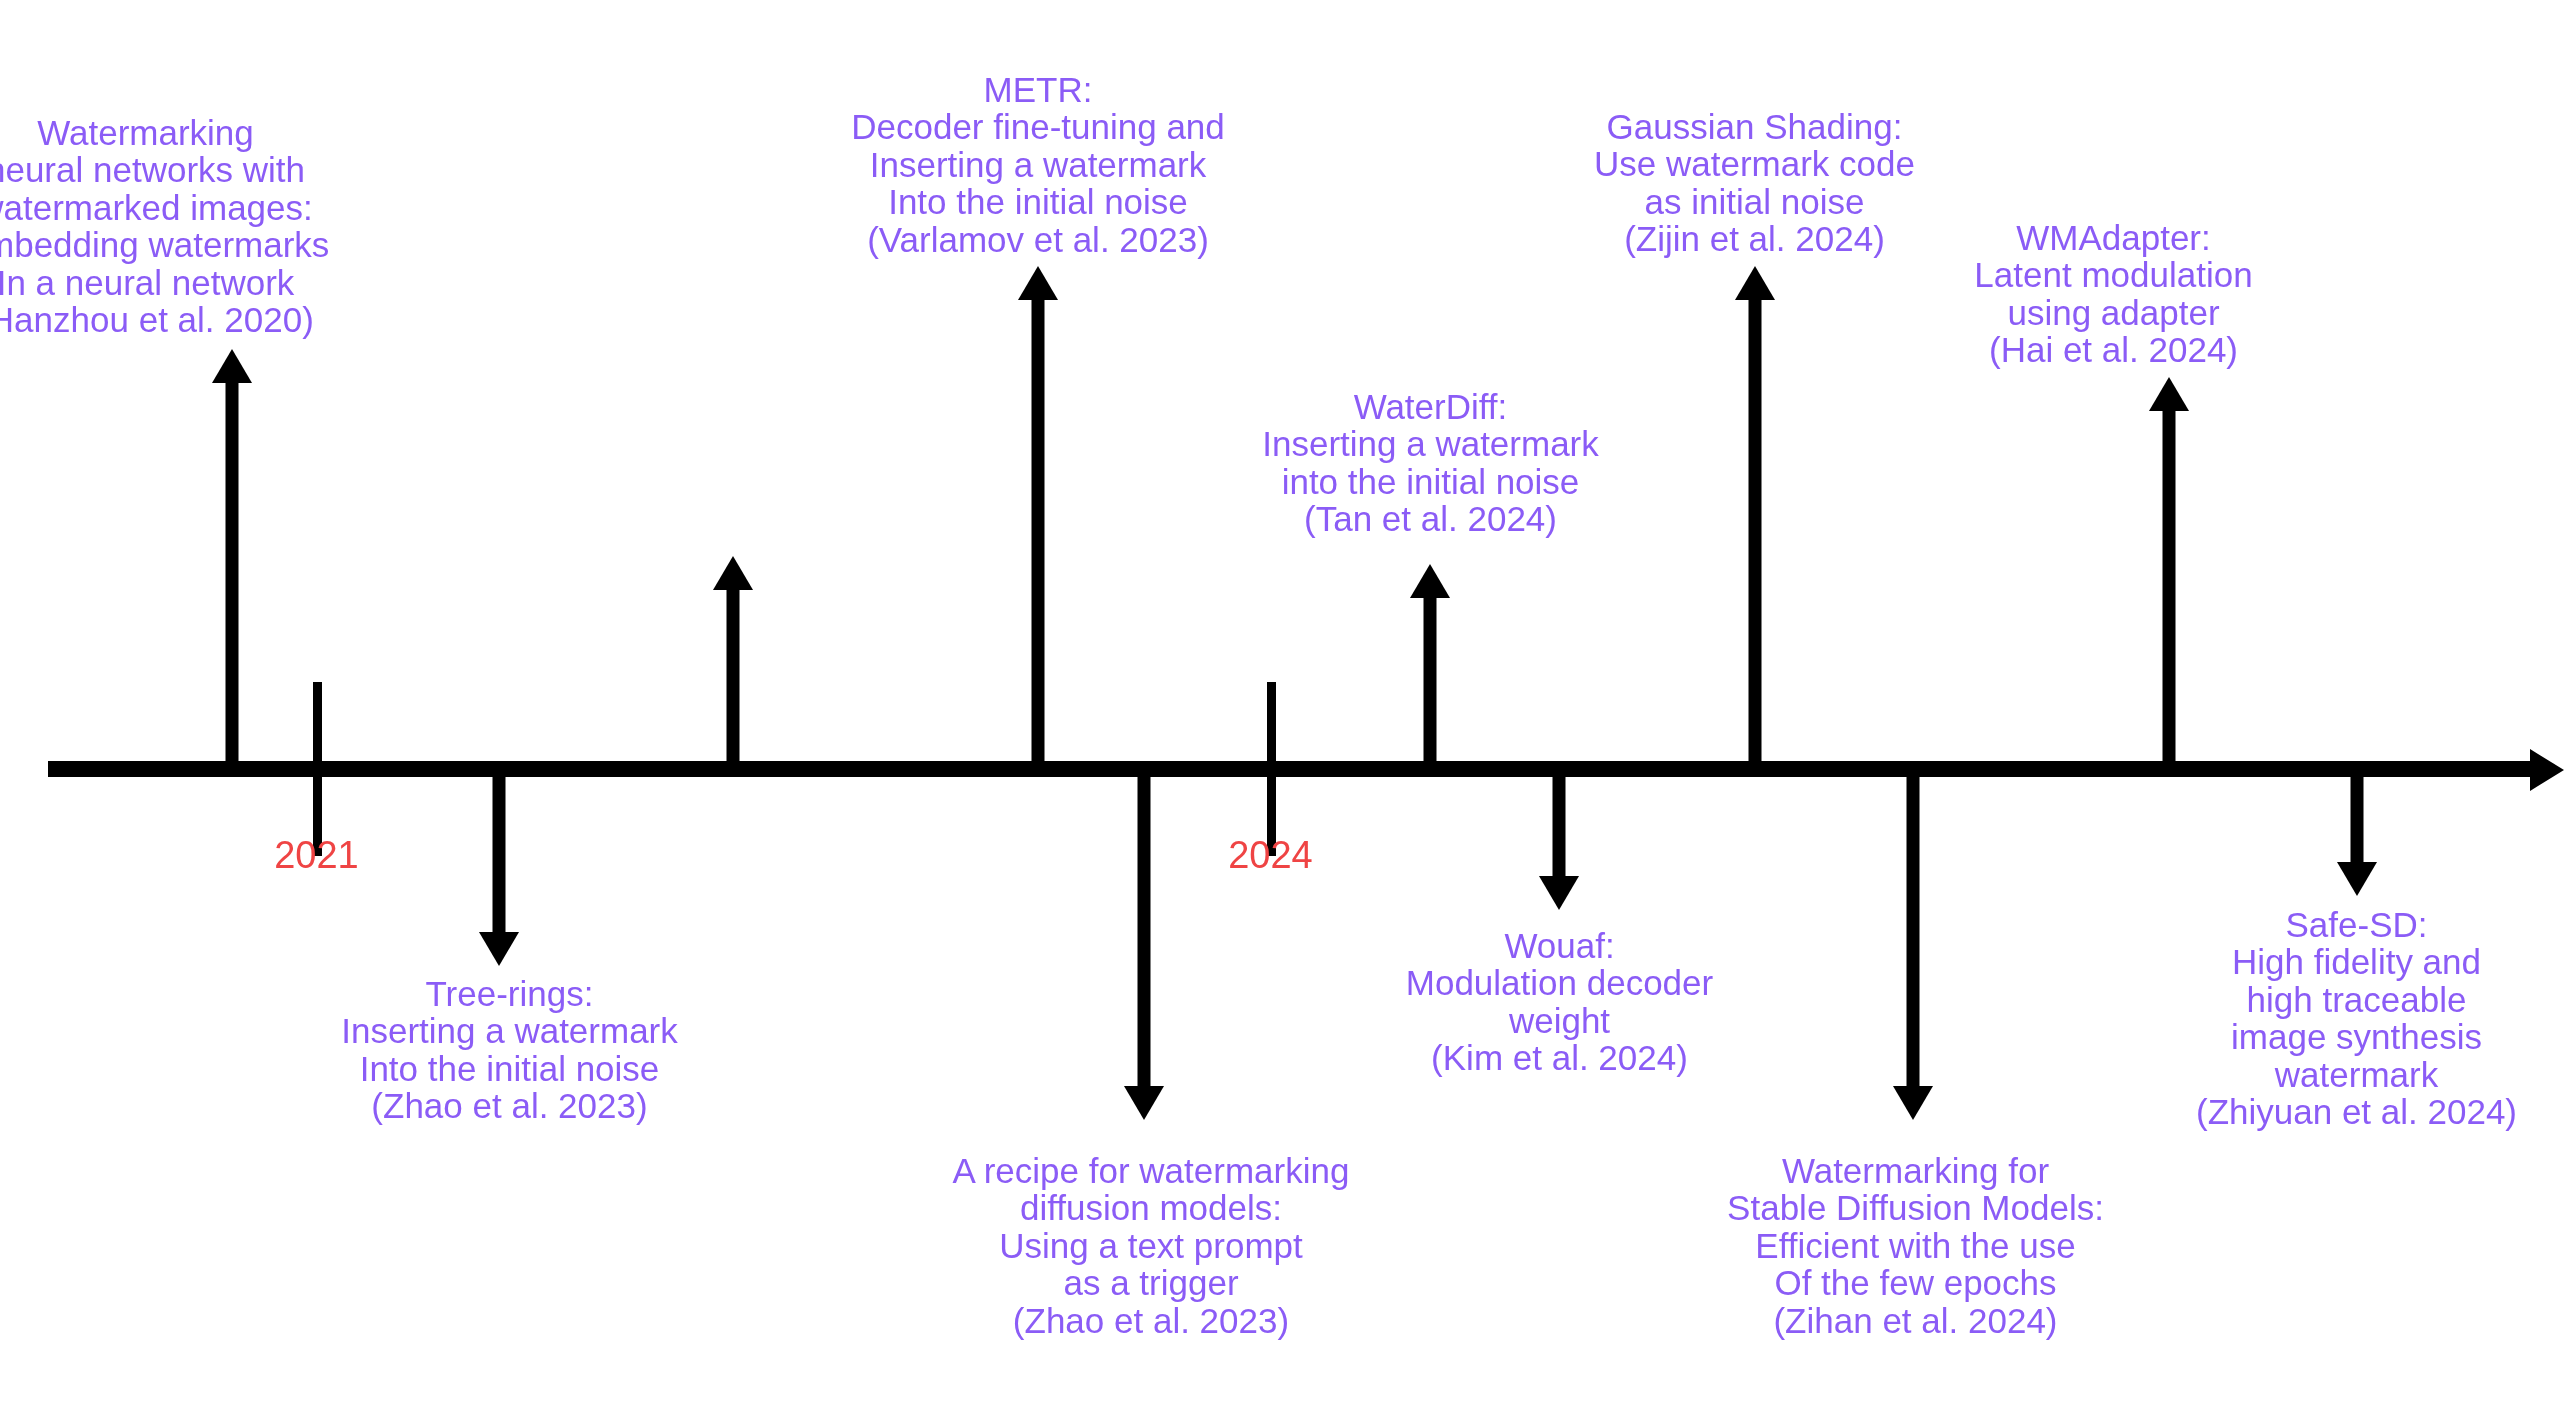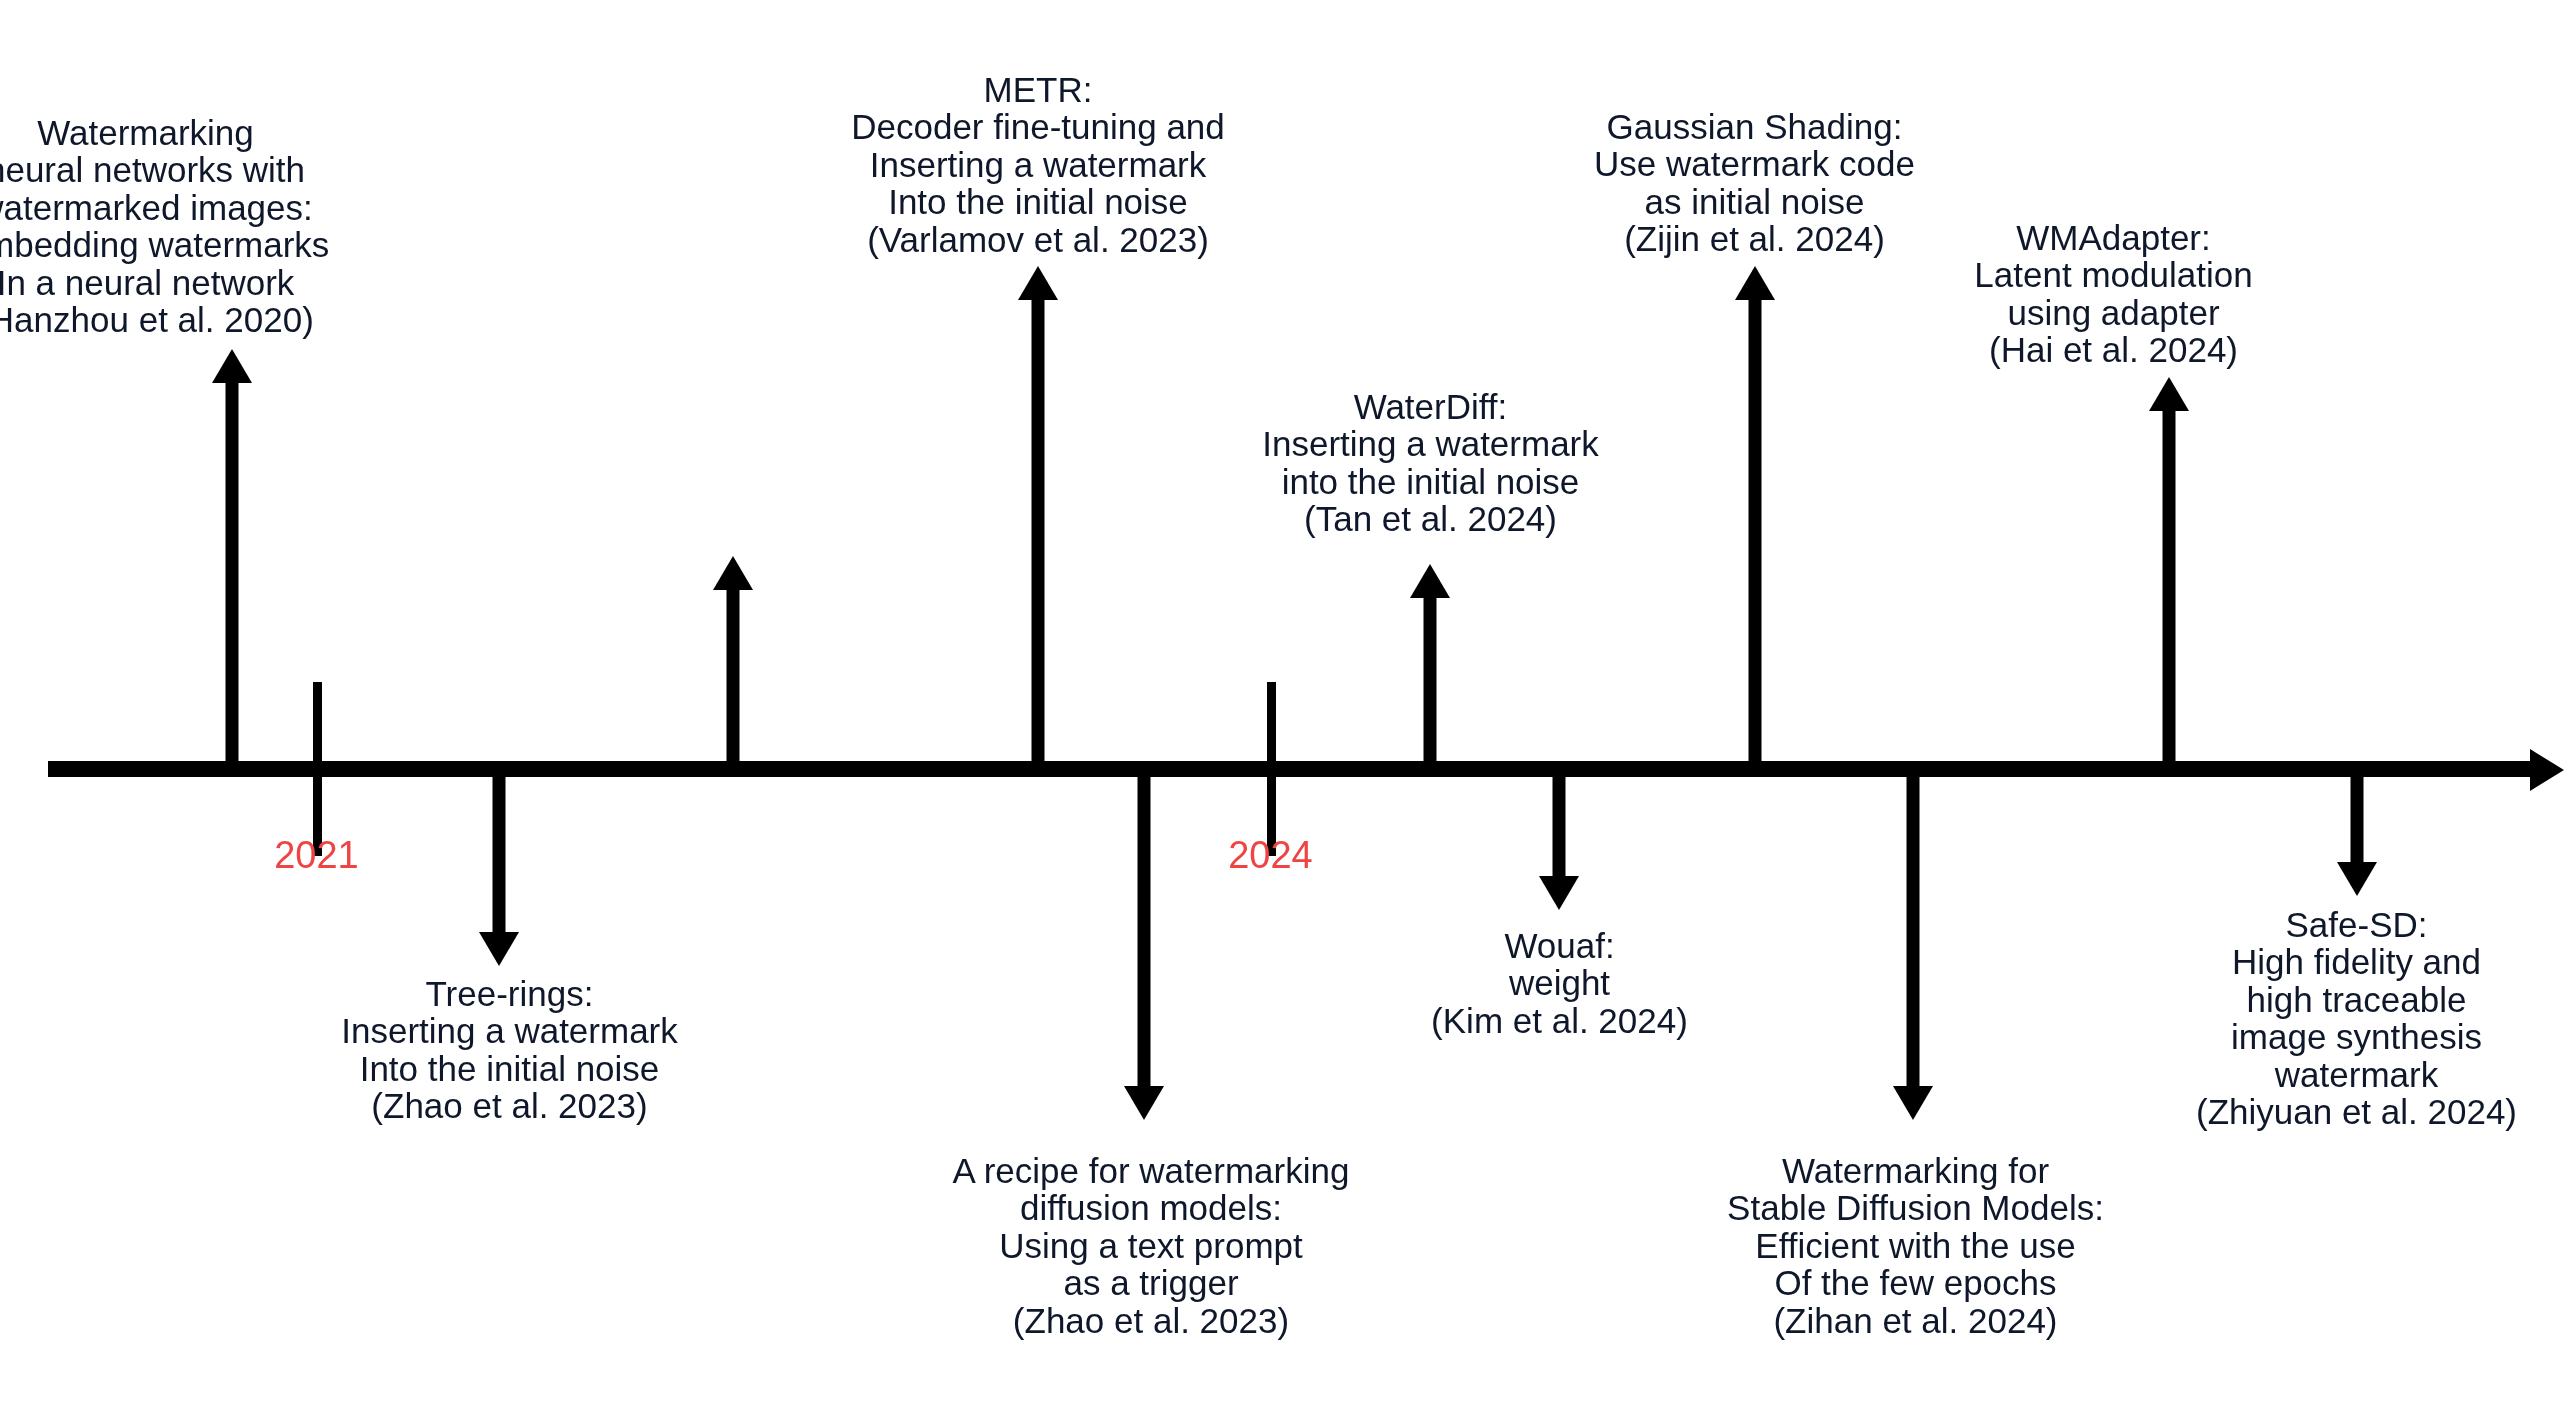--- a/index.html
+++ b/index.html
@@ -10,21 +10,21 @@
     background:#ffffff;
     font-family:"Liberation Sans", sans-serif;
     color:#000000;
     overflow:hidden;
   }
   .label{
     position:absolute;
     text-align:center;
     font-size:35px;
     line-height:1.07;
-    color:#0f172a;
+    color:#8b5cf6;
     white-space:pre;
     letter-spacing:0px;
   }
   .label .ln{display:block;}
   .axis-line{
     position:absolute;
     background:#000;
   }
   .axis-head{
     position:absolute;
@@ -97,21 +97,21 @@
     <div class="label" style="width: 548px; left: 877px; top: 1152px;"><span class="ln">A recipe for watermarking</span><span class="ln">diffusion models:</span><span class="ln">Using a text prompt</span><span class="ln">as a trigger</span><span class="ln">(Zhao et al. 2023)</span></div>
     <div class="arrow up" style="left: 1406px; top: 564px; width: 48px; height: 205px;">
       <div class="shaft" style="width: 13px; background: rgb(0, 0, 0); top: 29px; height: 176px;"></div>
       <div class="head"></div>
     </div>
     <div class="label" style="width: 459px; left: 1201px; top: 388px;"><span class="ln">WaterDiff:</span><span class="ln">Inserting a watermark</span><span class="ln">into the initial noise</span><span class="ln">(Tan et al. 2024)</span></div>
     <div class="arrow down" style="left: 1535px; top: 769px; width: 48px; height: 141px;">
       <div class="shaft" style="width: 13px; background: rgb(0, 0, 0); top: 0px; height: 112px;"></div>
       <div class="head"></div>
     </div>
-    <div class="label" style="width: 435px; left: 1342px; top: 927px;"><span class="ln">Wouaf:</span><span class="ln">weight</span><span class="ln">(Kim et al. 2024)</span></div>
+    <div class="label" style="width: 435px; left: 1342px; top: 927px;"><span class="ln">Wouaf:</span><span class="ln">Modulation decoder</span><span class="ln">weight</span><span class="ln">(Kim et al. 2024)</span></div>
     <div class="arrow up" style="left: 1731px; top: 266px; width: 48px; height: 504px;">
       <div class="shaft" style="width: 13px; background: rgb(0, 0, 0); top: 29px; height: 475px;"></div>
       <div class="head"></div>
     </div>
     <div class="label" style="width: 435px; left: 1537px; top: 108px;"><span class="ln">Gaussian Shading:</span><span class="ln">Use watermark code</span><span class="ln">as initial noise</span><span class="ln">(Zijin et al. 2024)</span></div>
     <div class="arrow down" style="left: 1889px; top: 769px; width: 48px; height: 351px;">
       <div class="shaft" style="width: 13px; background: rgb(0, 0, 0); top: 0px; height: 321px;"></div>
       <div class="head"></div>
     </div>
     <div class="label" style="width: 467px; left: 1682px; top: 1152px;"><span class="ln">Watermarking for</span><span class="ln">Stable Diffusion Models:</span><span class="ln">Efficient with the use</span><span class="ln">Of the few epochs</span><span class="ln">(Zihan et al. 2024)</span></div>

